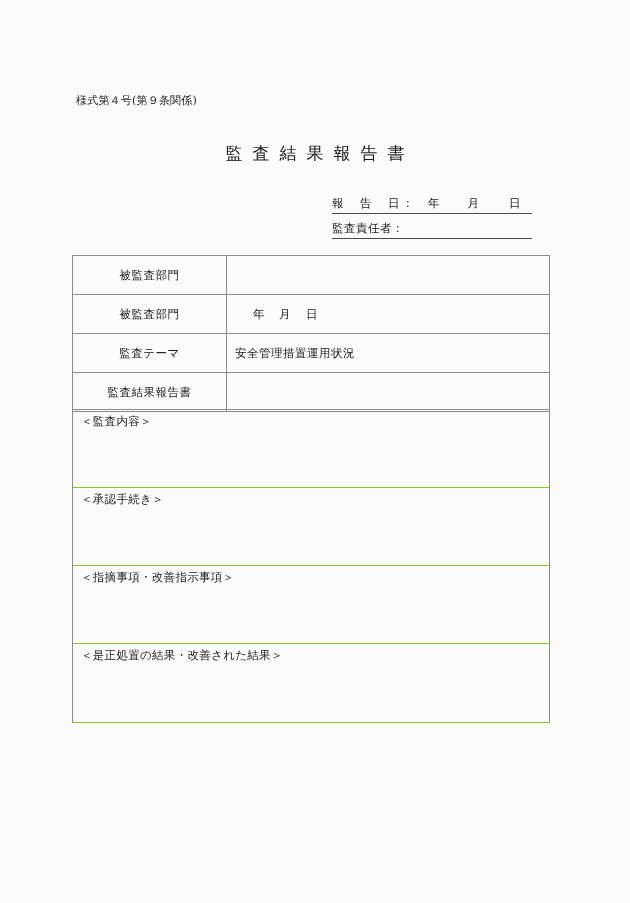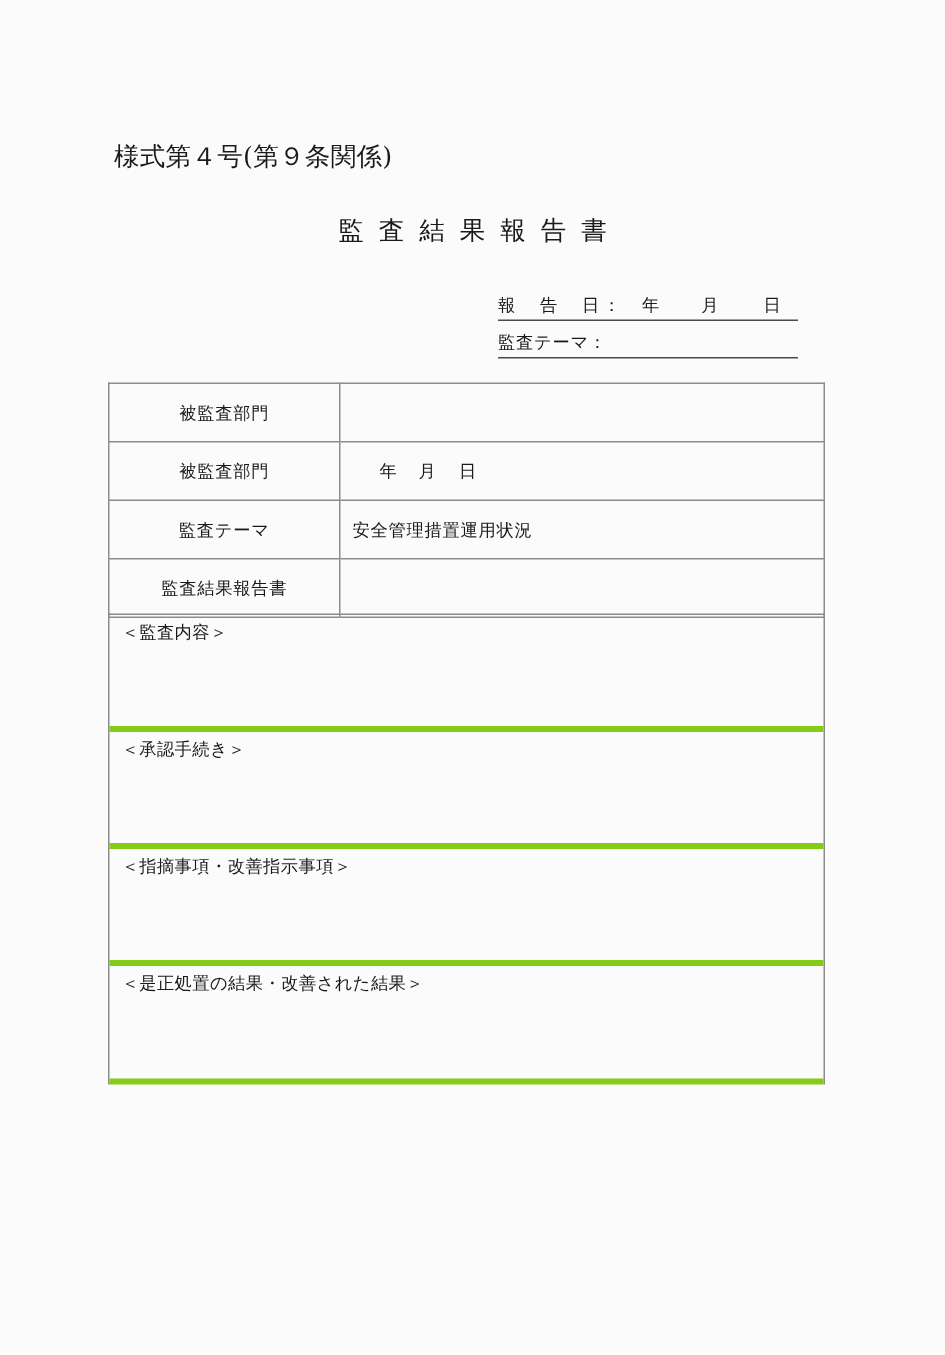--- a/index.html
+++ b/index.html
@@ -21,21 +21,21 @@
   .page {
     position: absolute;
     inset: 0;
   }
 
   
   .form-number {
     position: absolute;
     left: 76px;
     top: 93px;
-    font-size: 17px;
+    font-size: 11px;
     letter-spacing: 0.2px;
     white-space: nowrap;
   }
 
   
   .doc-title {
     position: absolute;
     left: 0;
     right: 0;
     top: 142px;
@@ -113,21 +113,21 @@
     position: absolute;
     left: 72px;
     top: 409px;
     width: 478px;
     border: 1px solid #8c8c8c;
     border-bottom: none;
     box-sizing: border-box;
   }
   .section-box {
     height: 78px;
-    border-bottom: 4px solid #84cc16;
+    border-bottom: 1px solid #84cc16;
     box-sizing: border-box;
     position: relative;
   }
   .section-box:last-child {
     height: 79px;
   }
   .section-heading {
     position: absolute;
     left: 8px;
     top: 4px;
@@ -157,21 +157,21 @@
   <div class="meta-block">
 
     <div class="meta-line">
       <span class="meta-label">報　告　日：</span>
       <span class="meta-value">
         <span class="ymd-y">年</span><span class="ymd-m">月</span><span class="ymd-d">日</span>
       </span>
     </div>
 
     <div class="meta-line">
-      <span class="meta-label tight">監査テーマ：</span>
+      <span class="meta-label tight">監査責任者：</span>
       <span class="meta-value"></span>
     </div>
 
   </div>
 
   <table class="info-table">
     <tbody>
       <tr>
         <td class="label">被監査部門</td>
         <td class="value"></td>

